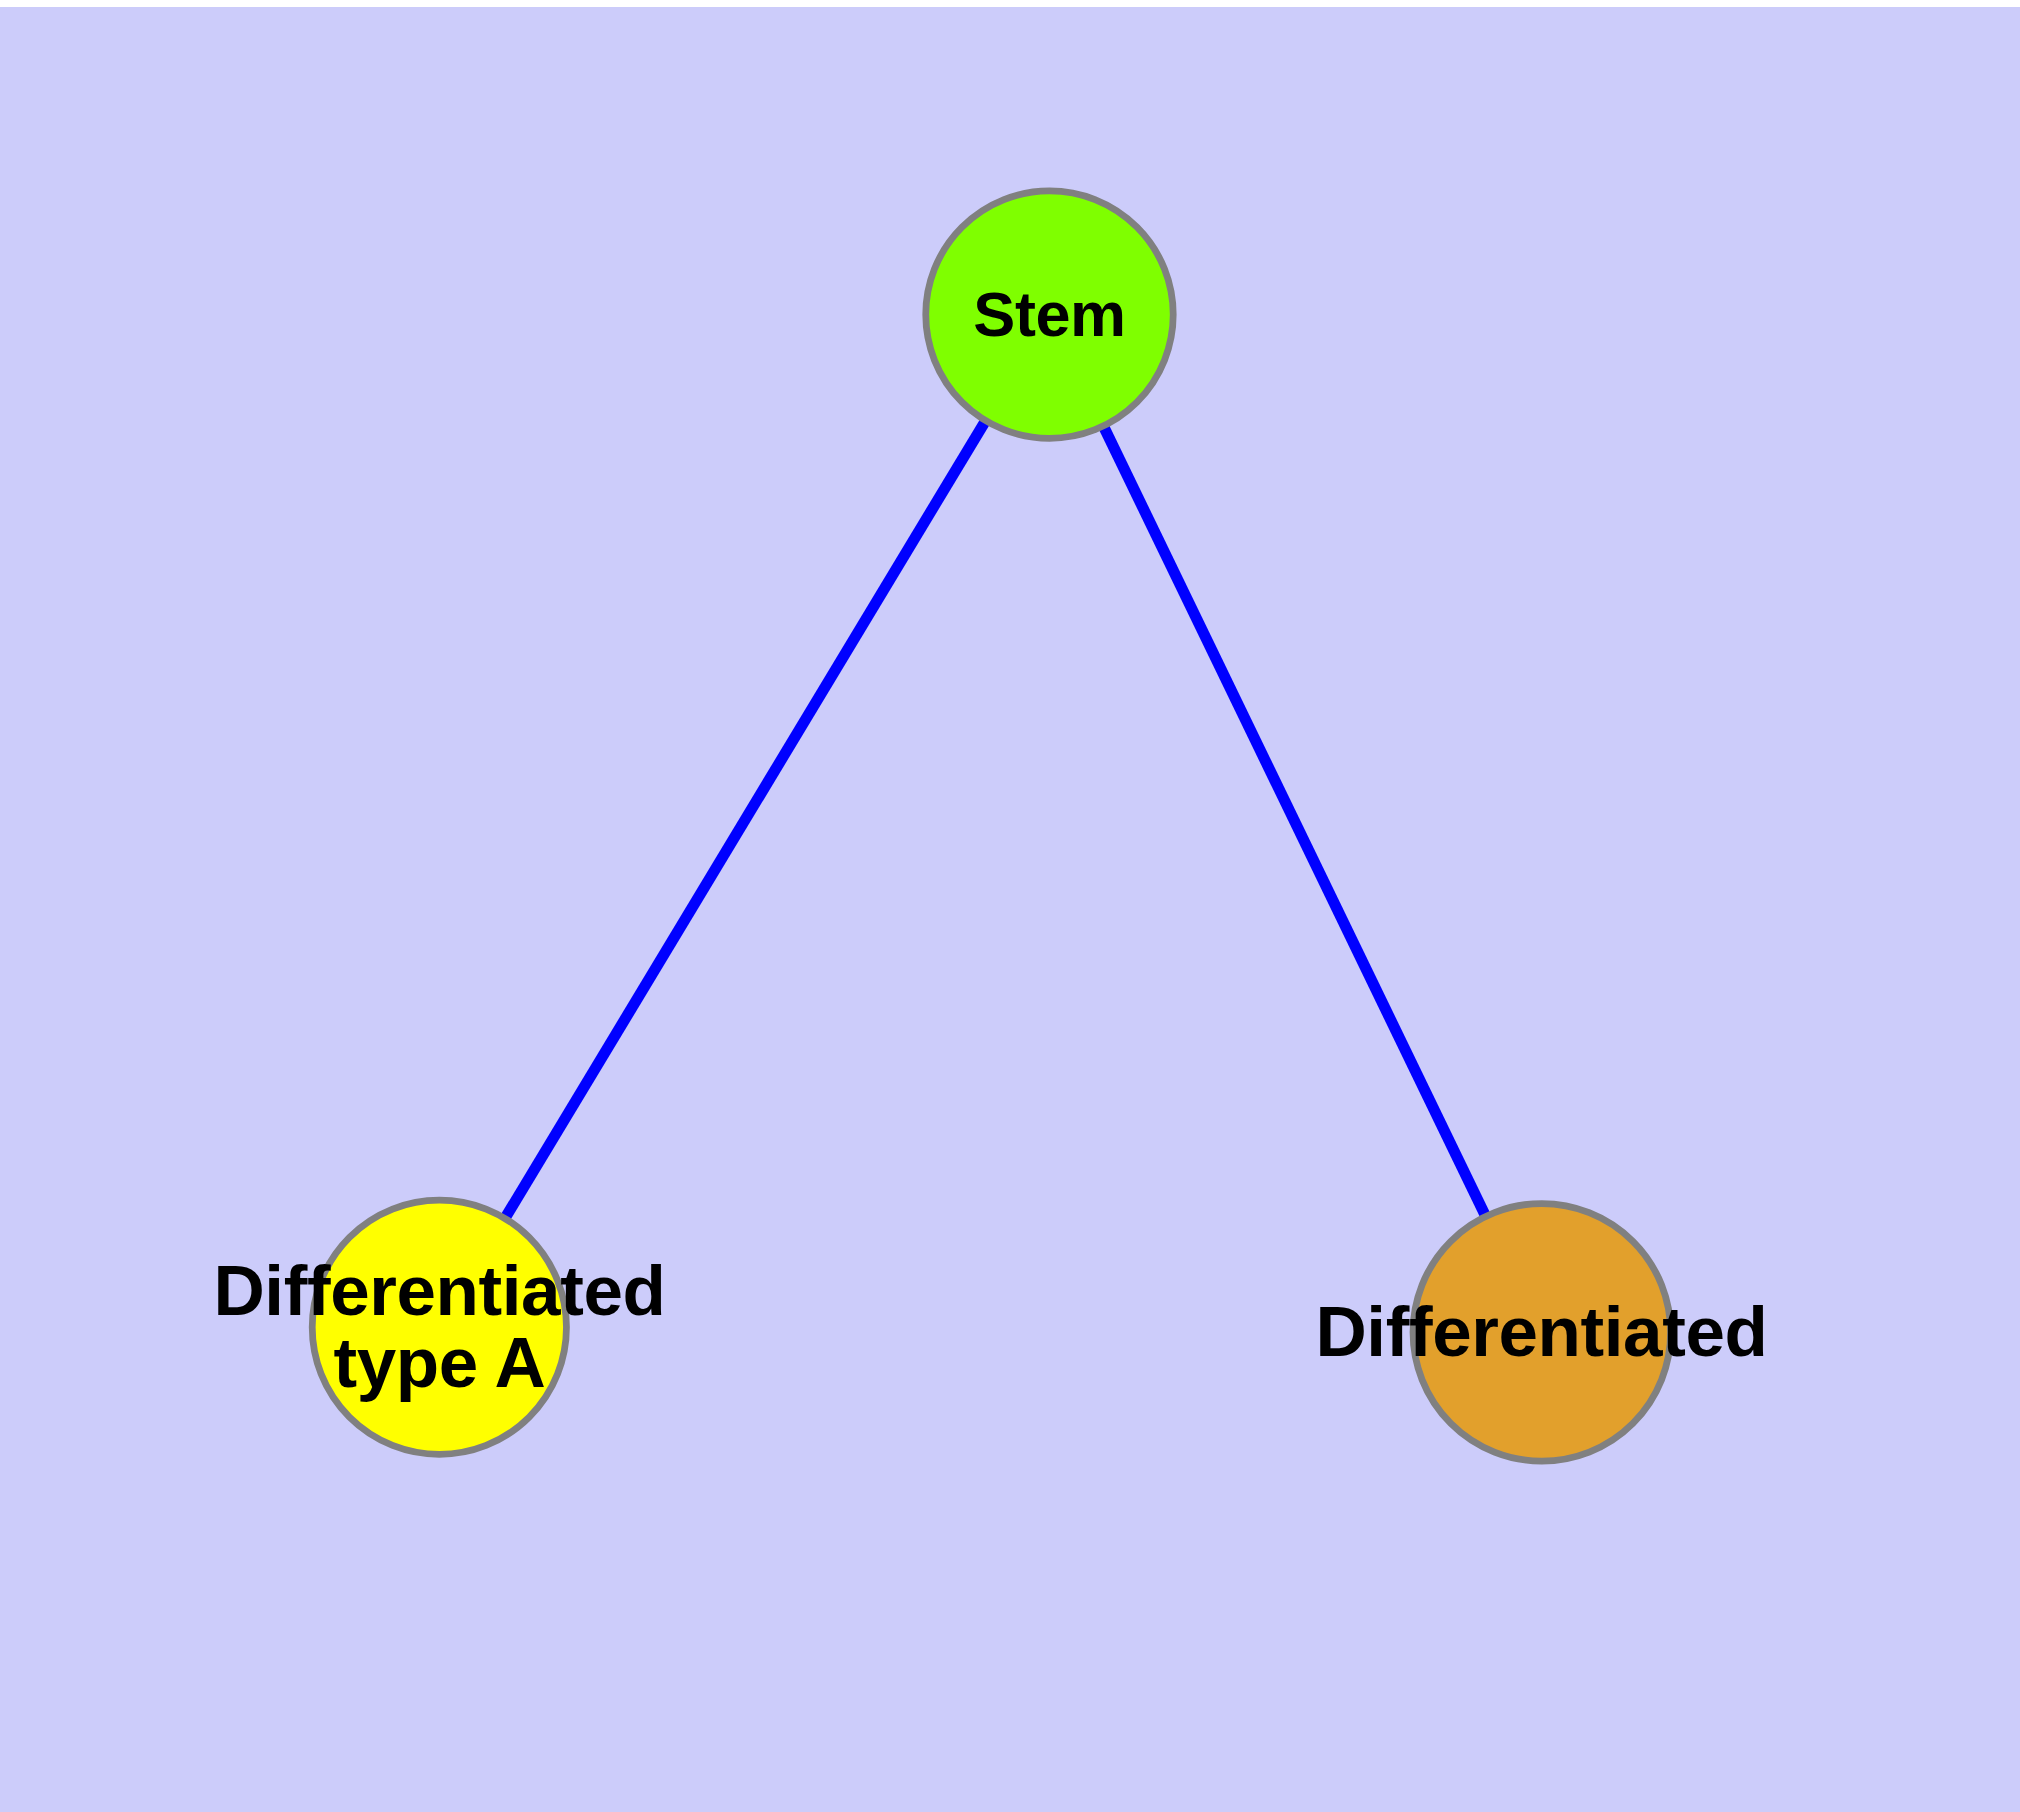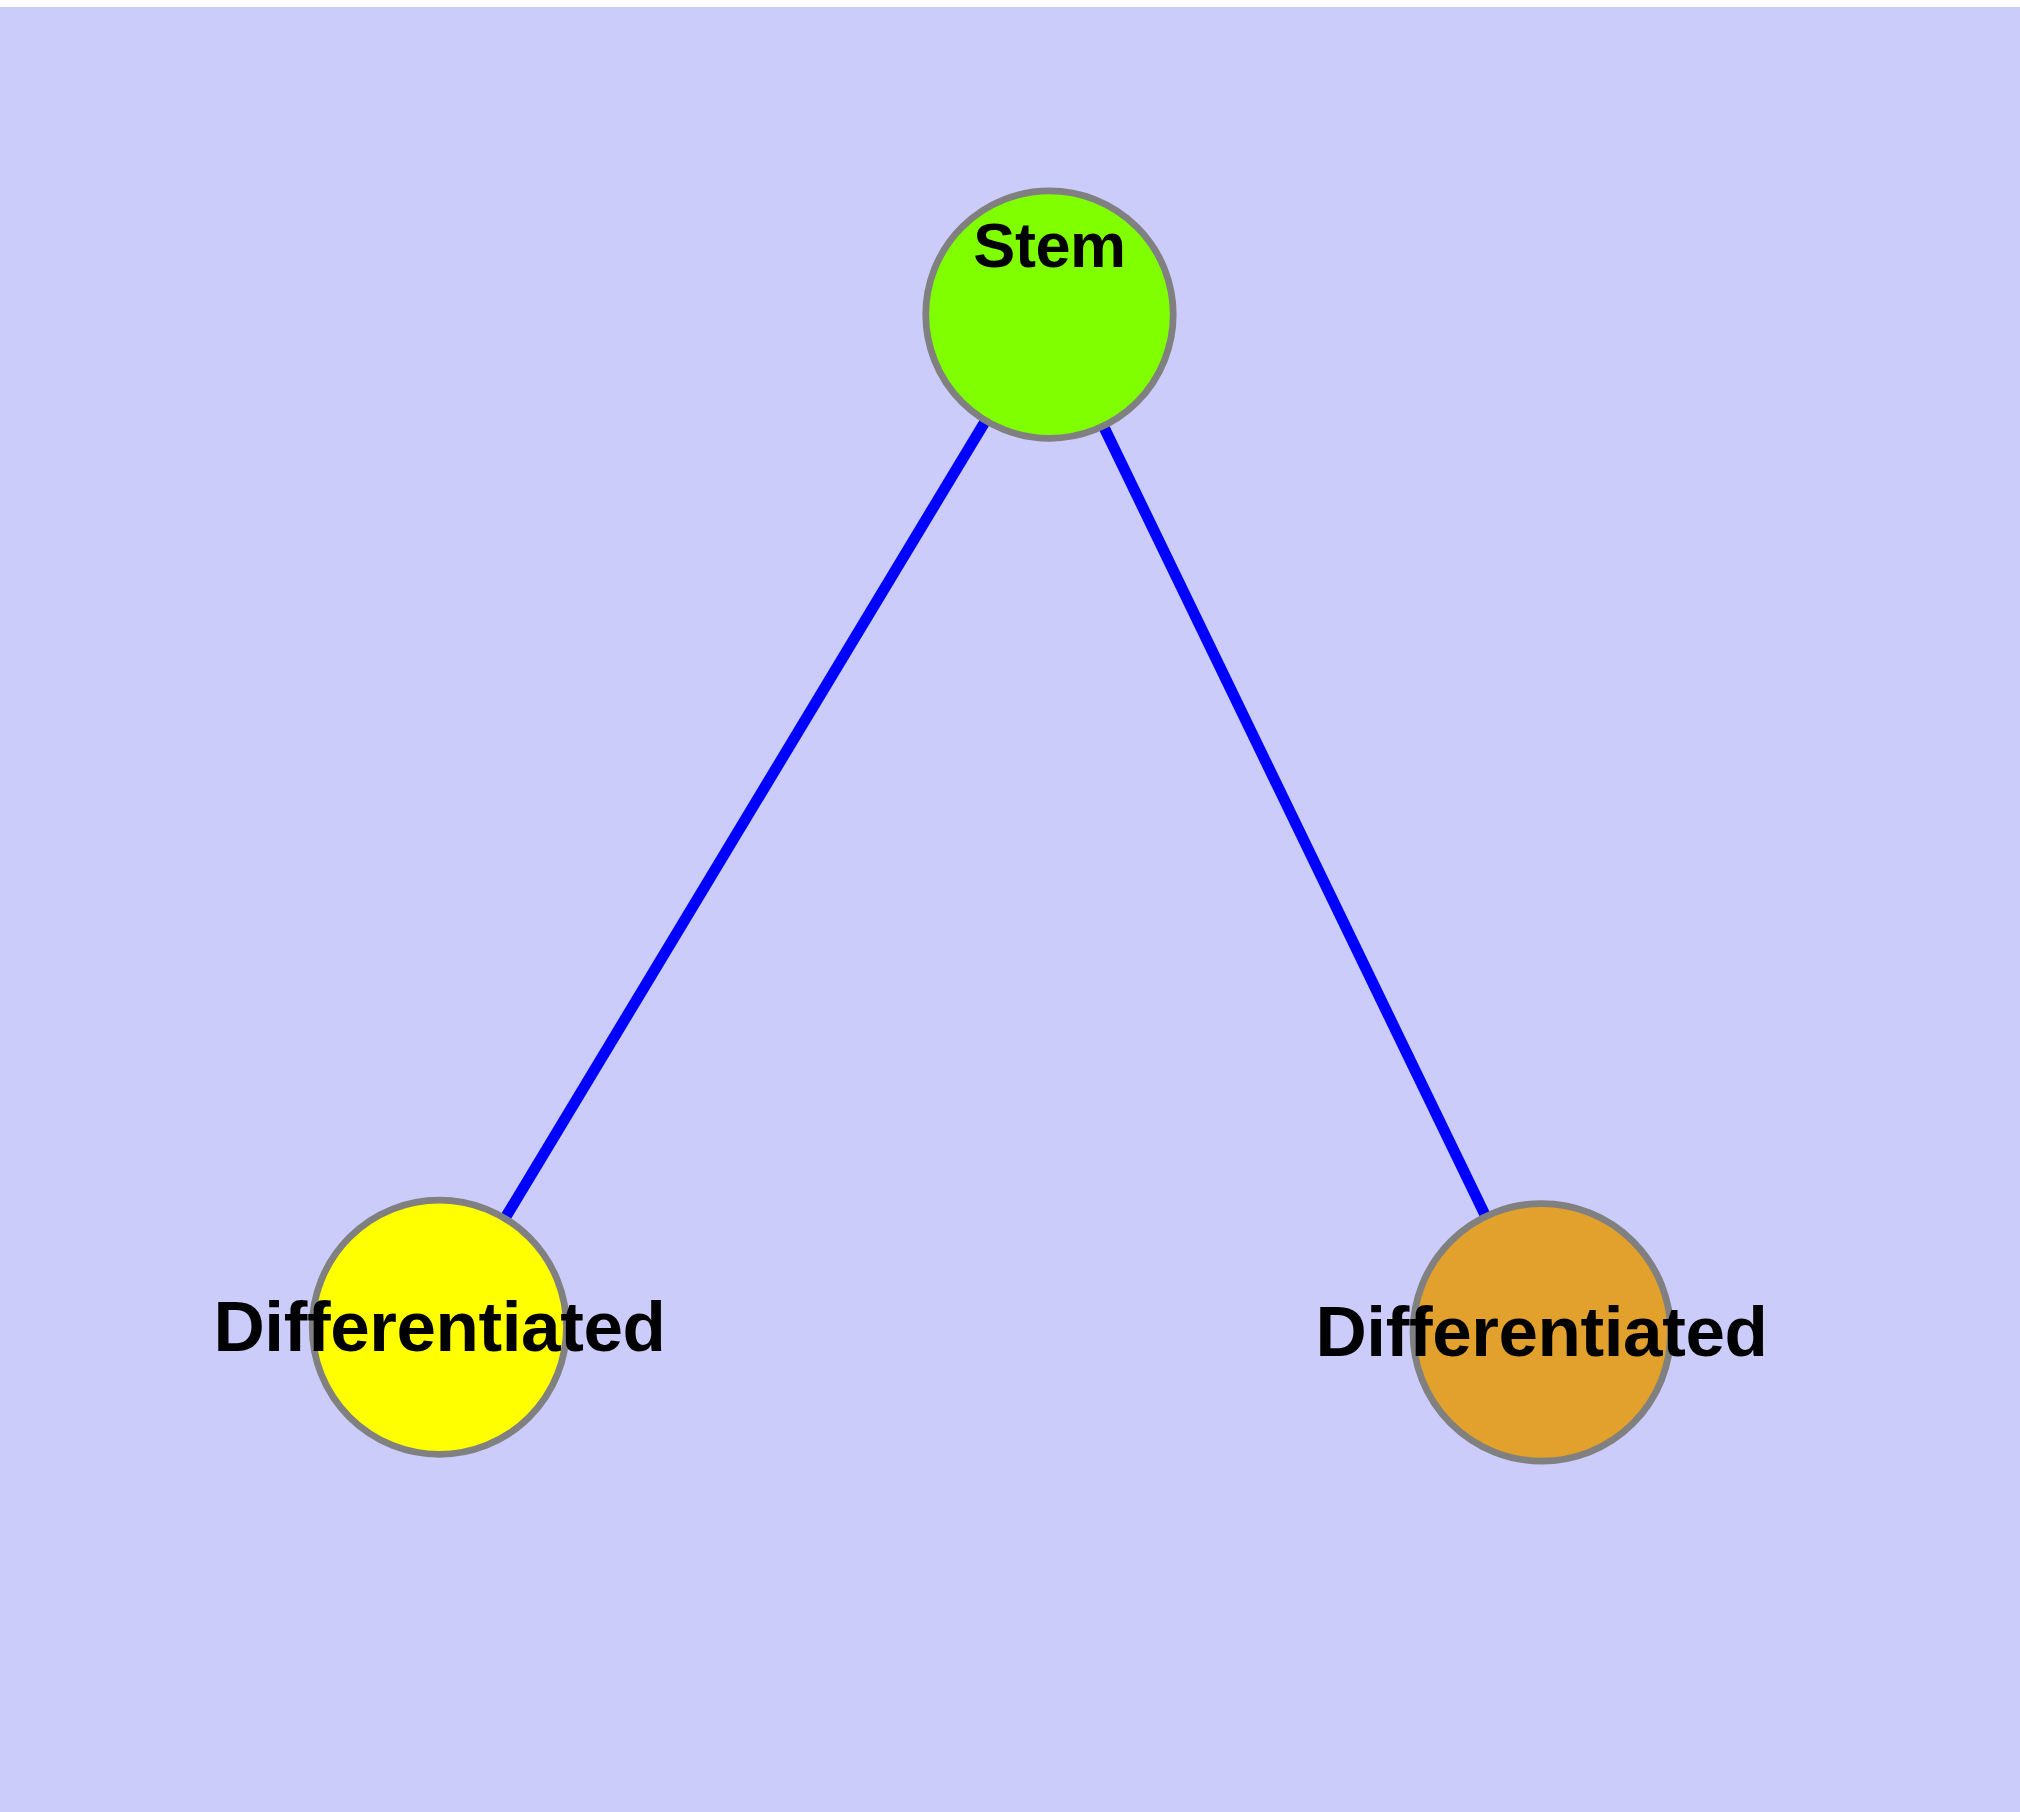--- a/index.html
+++ b/index.html
@@ -66,26 +66,27 @@
         <line class="graph-edge" id="edge-a" x1="1161.6207525928933" y1="489.76833423818414" x2="596.4435513910827" y2="1427.8054945661893" stroke="#0000ff" stroke-width="13" stroke-linecap="butt"></line>
         <line class="graph-edge" id="edge-b" x1="1302.451418841631" y1="496.22918077245936" x2="1751.9356857999244" y2="1425.3696362232517" stroke="#0000ff" stroke-width="13" stroke-linecap="butt"></line>
       </g>
       <g>
         <circle id="circle-stem" cx="1238" cy="363" r="146" fill="#7fff00" stroke="#808080" stroke-width="8"></circle>
         <circle id="circle-diff_a" cx="518" cy="1558" r="150" fill="#ffff00" stroke="#808080" stroke-width="8"></circle>
         <circle id="circle-diff_b" cx="1819" cy="1564" r="152" fill="#e2a02c" stroke="#808080" stroke-width="8"></circle>
       </g>
     </svg>
 
-    <div class="node-label root" id="label-stem" style="left: 541px; top: 206px; width: 1017px; height: 203px; display: flex; flex-direction: column; align-items: center; justify-content: flex-start;">
+    <div class="node-label root" id="label-stem" style="left: 541px; top: 206px; width: 1017px; height: 203px; display: flex; flex-direction: column; align-items: center; justify-content: center;">
       <div>Stem</div>
     </div>
 
     <div class="node-label leaf" id="label-diff_a" style="left: -69px; top: 1219px; width: 1017px; height: 203px; display: flex; flex-direction: column; align-items: center; justify-content: center;">
       <div>Differentiated</div>
+      <div>type A</div>
     </div>
 
     <div class="node-label leaf" id="label-diff_b" style="left: 1033px; top: 1224px; width: 1017px; height: 203px; display: flex; flex-direction: column; align-items: center; justify-content: center;">
       <div>Differentiated</div>
     </div>
 
   </div>
 </div>
 
 

